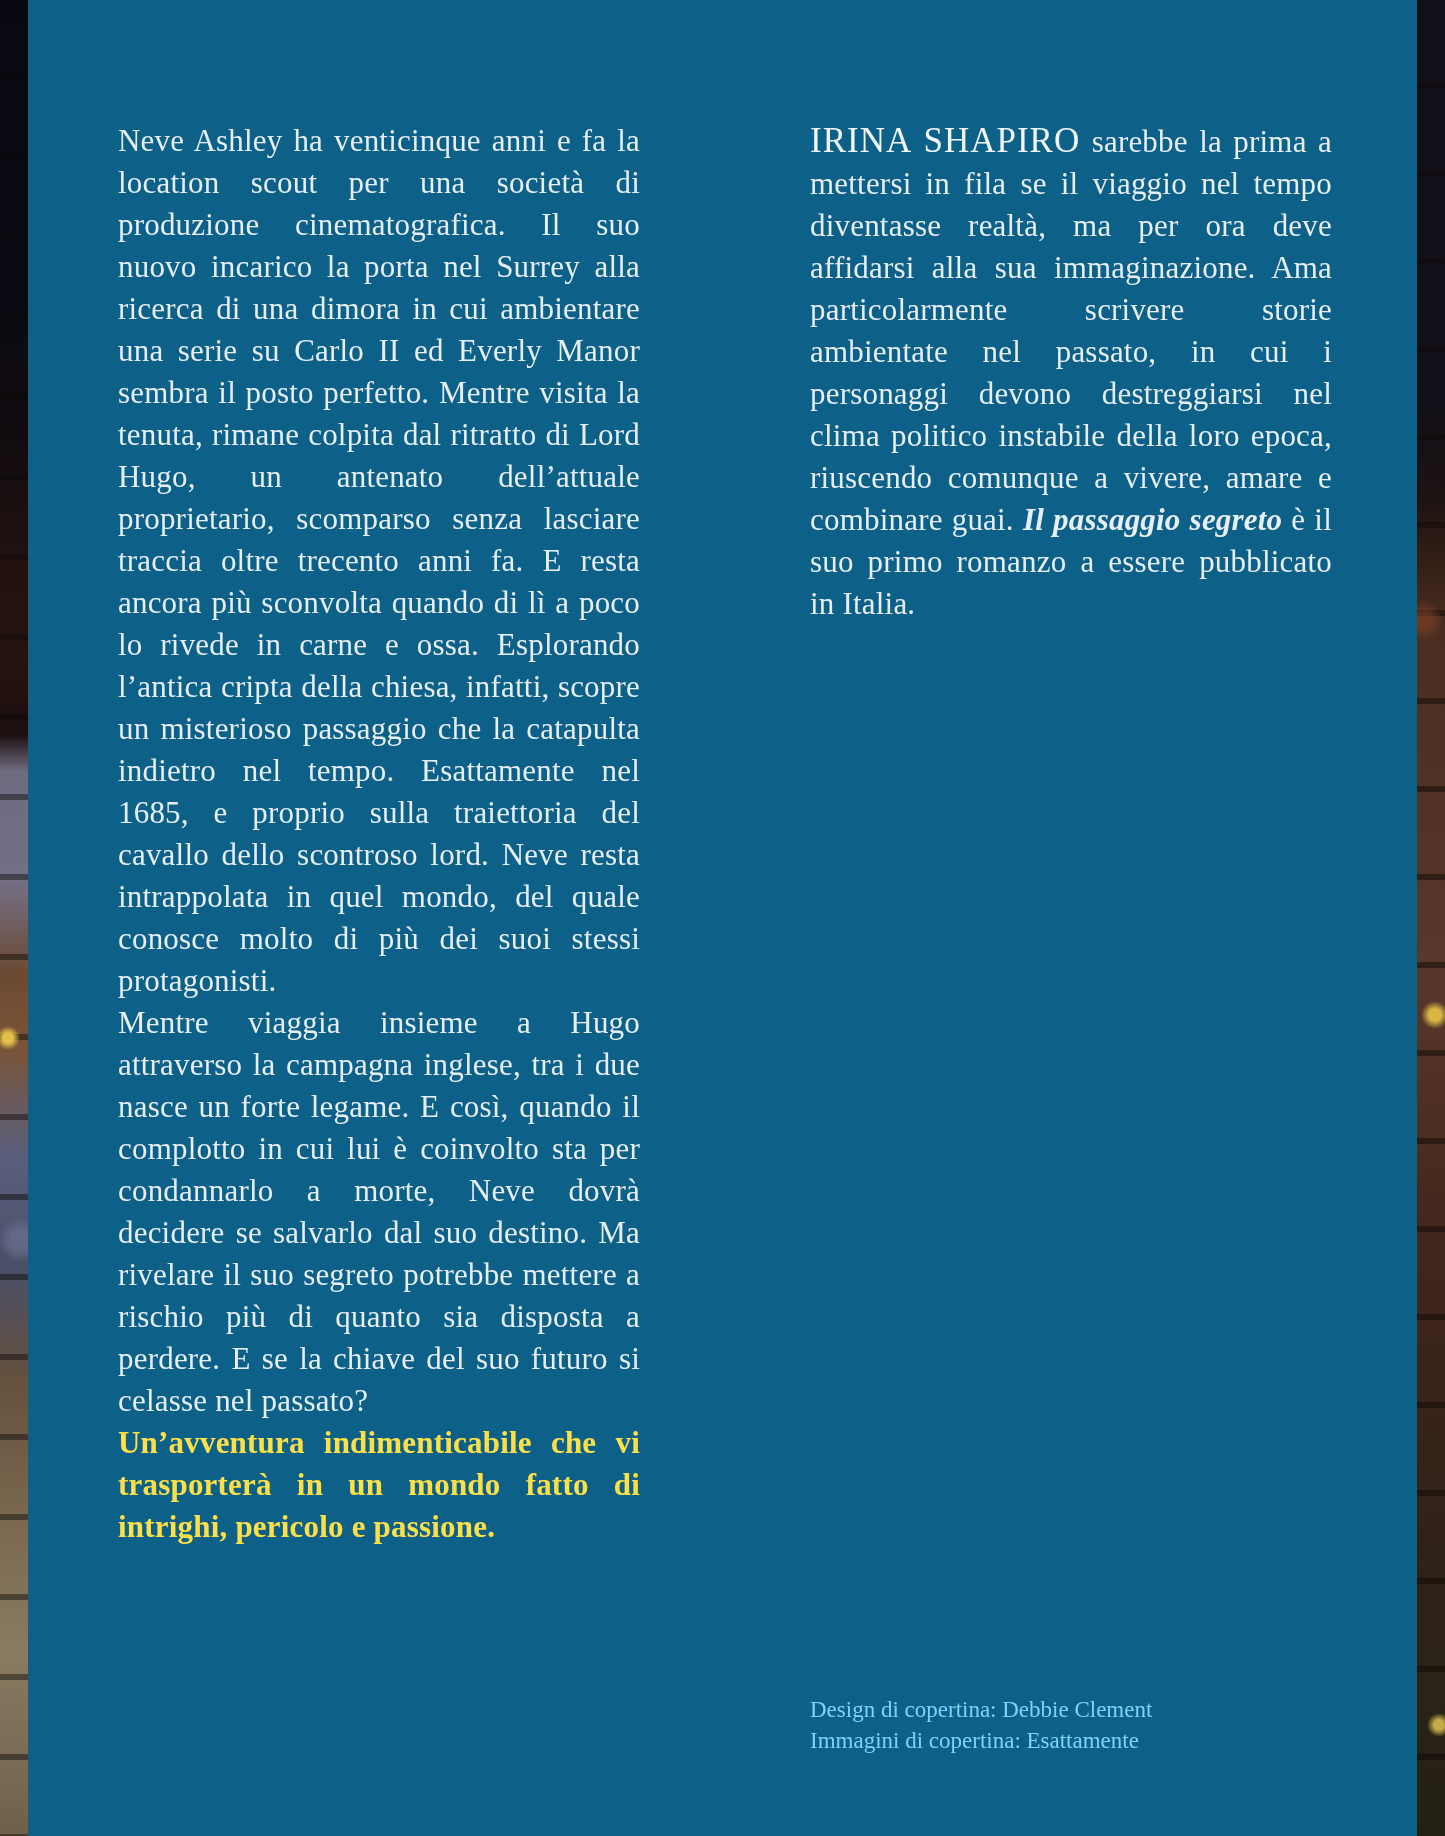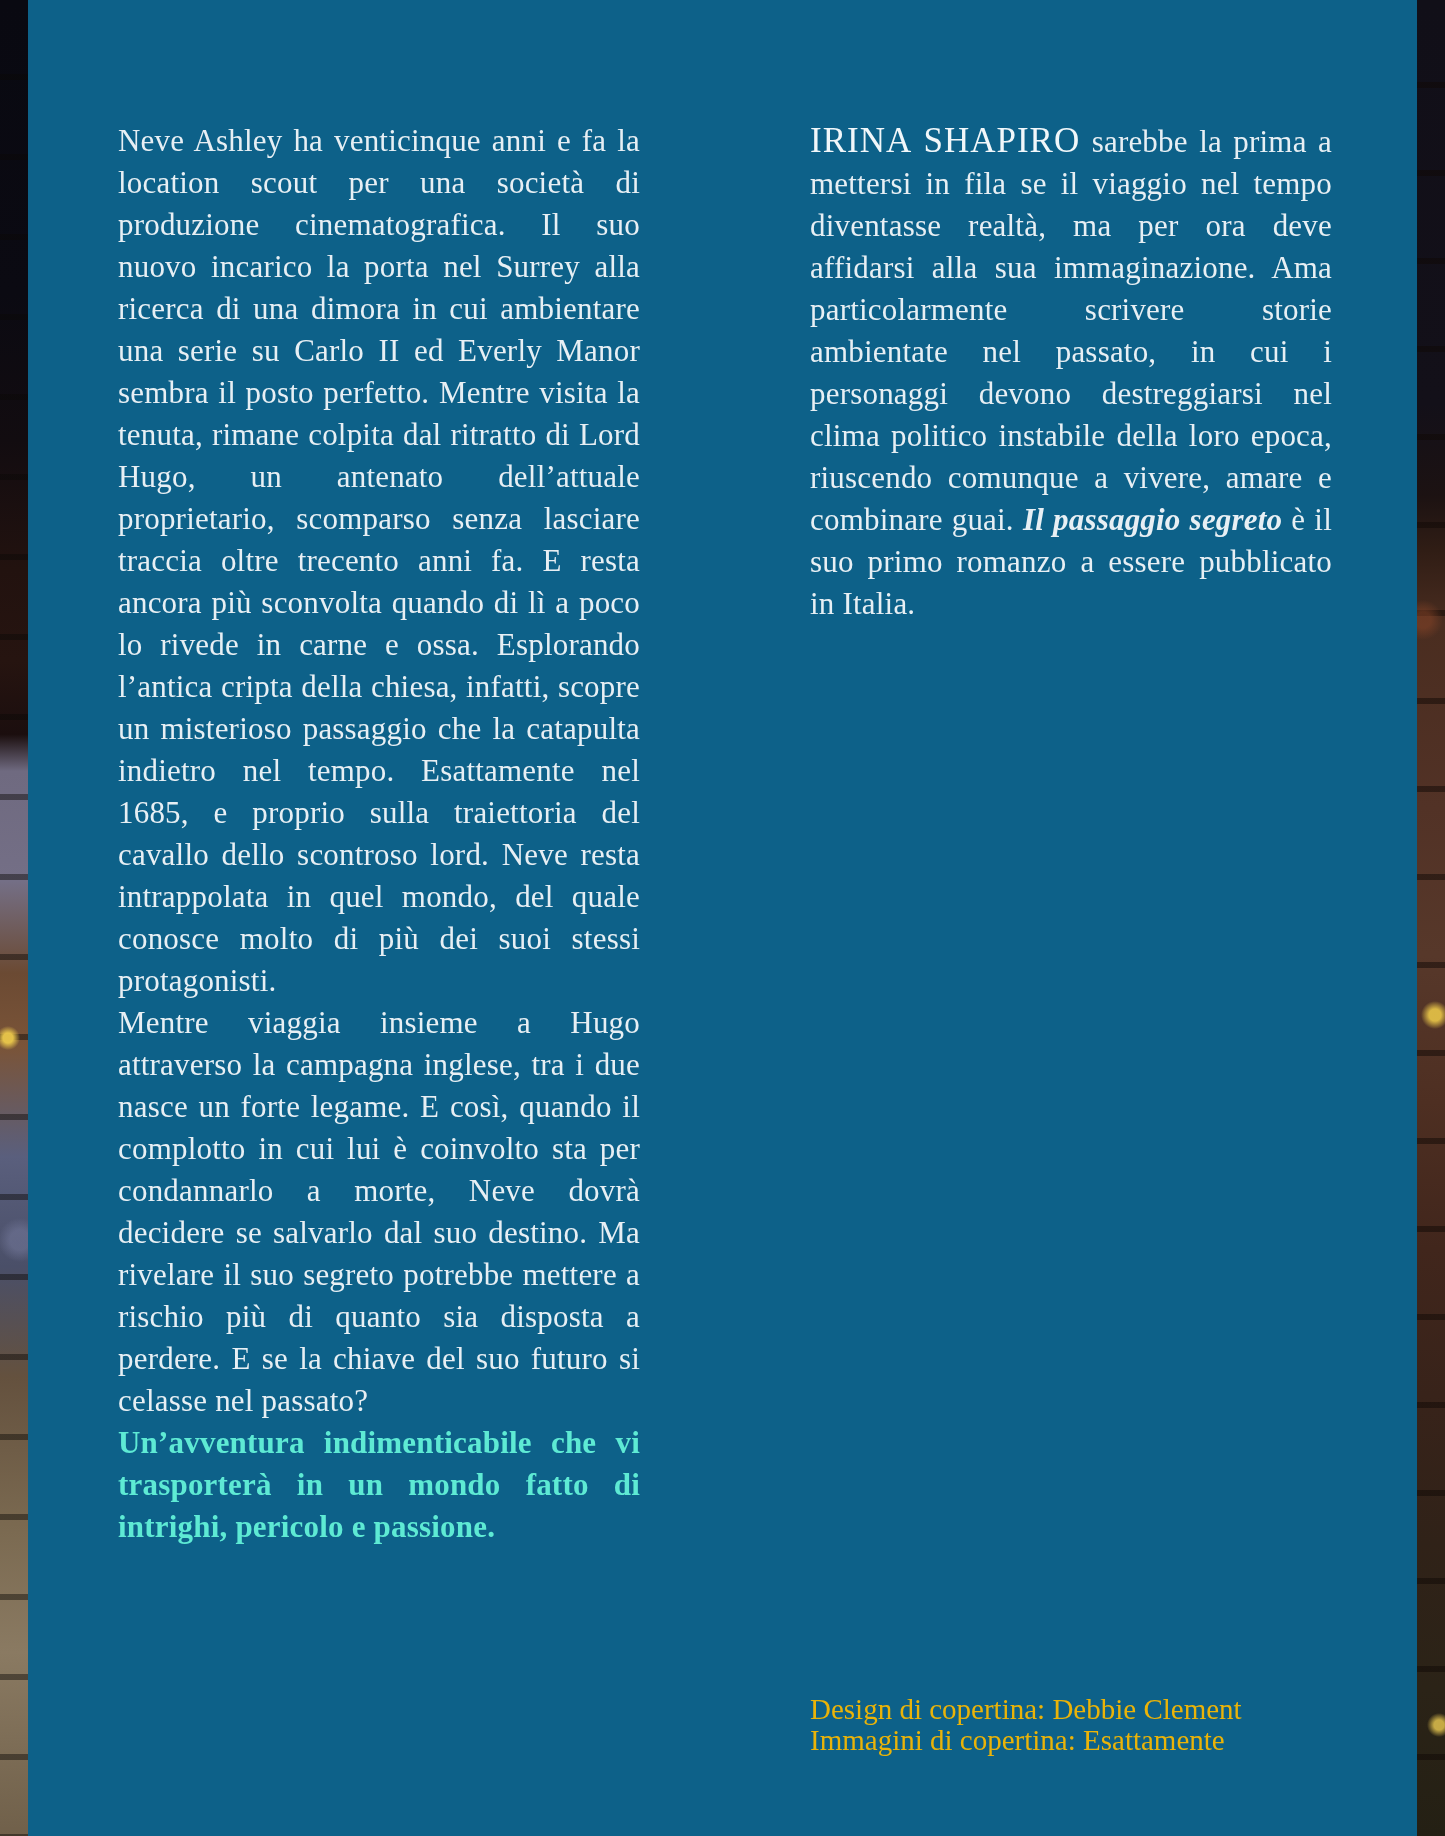--- a/index.html
+++ b/index.html
@@ -69,39 +69,39 @@
   .col-right { left: 782px; }
   .col p {
     margin: 0;
     font-size: 31px;
     line-height: 42px;
     text-align: justify;
     letter-spacing: 0.2px;
   }
   .tagline {
     font-weight: bold;
-    color: #5eead4;
+    color: #fde047;
   }
   .author-lead {
     font-weight: normal;
     font-size: 35px;
     letter-spacing: 1px;
     color: #f1f7fa;
   }
   .book-title {
     font-style: italic;
     font-weight: bold;
   }
   .credits {
     position: absolute;
     left: 782px;
     top: 1694px;
     width: 560px;
-    color: #eab308;
-    font-size: 29px;
+    color: #7dd3fc;
+    font-size: 23px;
     line-height: 31px;
     text-align: left;
     z-index: 3;
   }
   .credits div { margin: 0; }
 </style>
 </head>
 <body>
 
 <div class="jacket">

